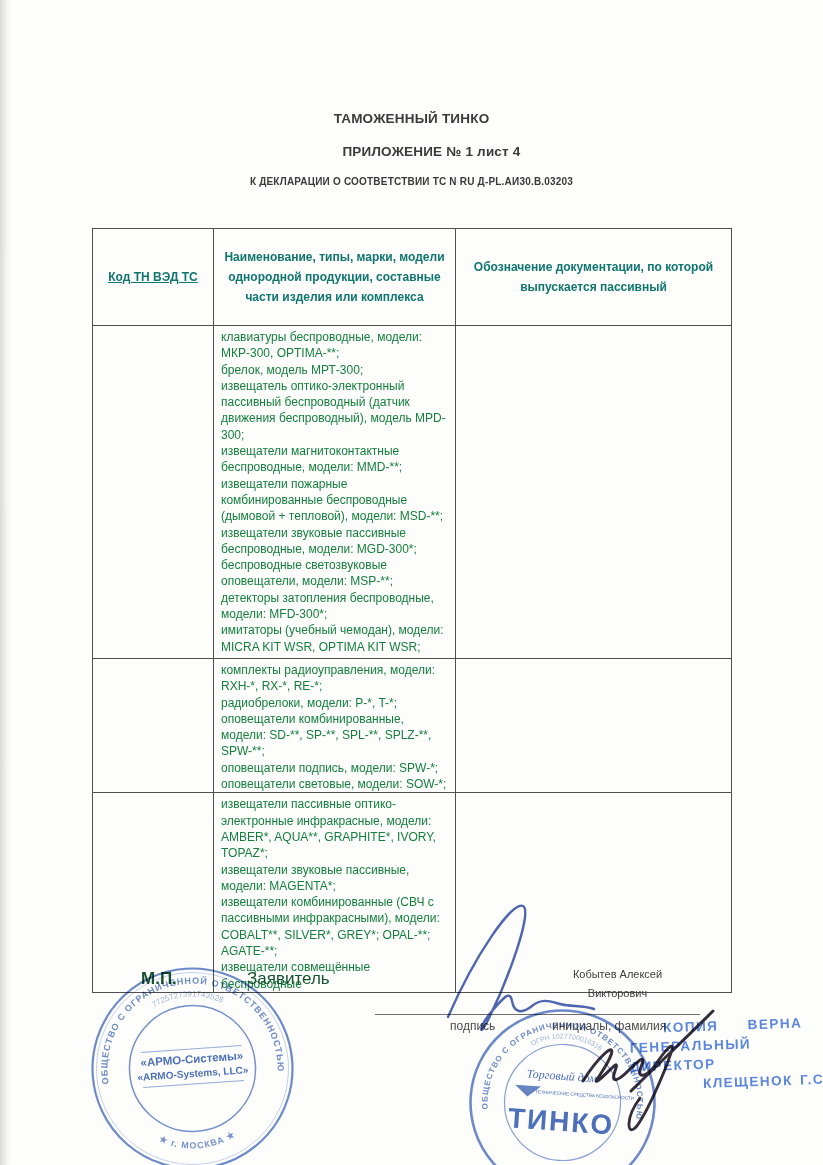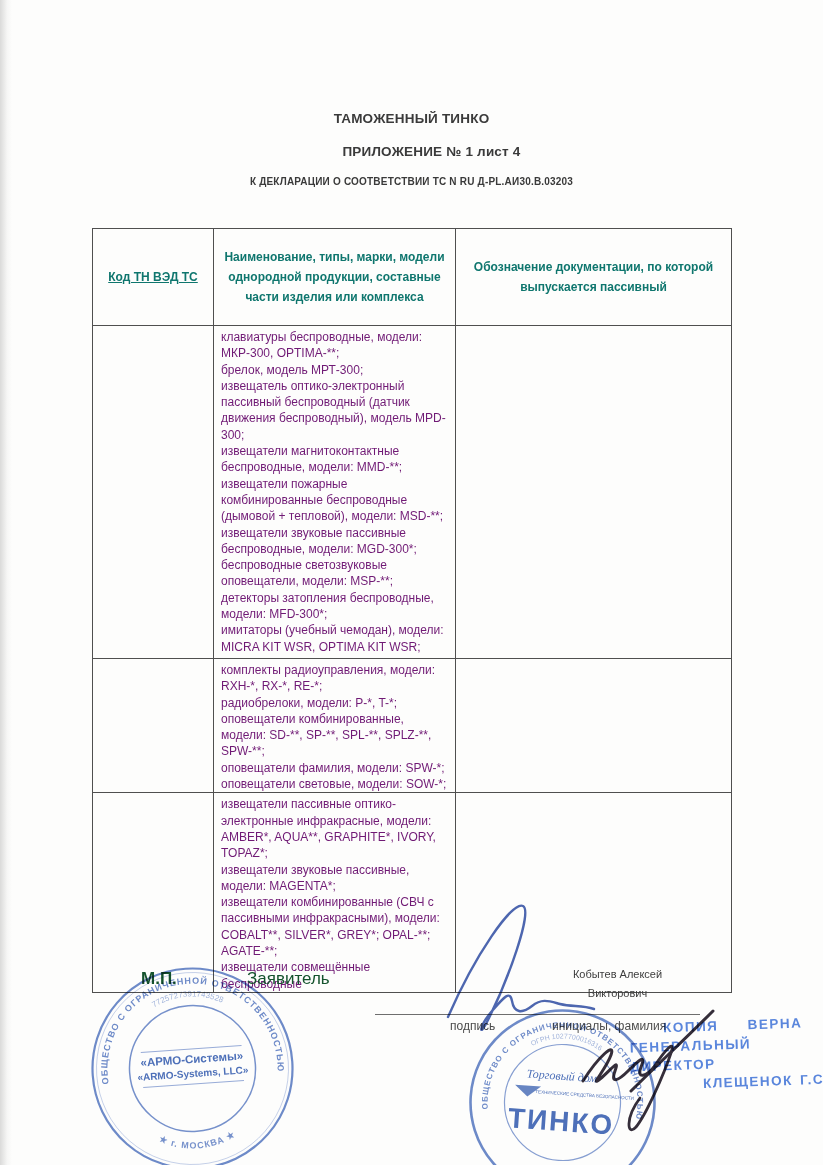--- a/index.html
+++ b/index.html
@@ -33,21 +33,21 @@
   table.decl th{
     vertical-align:middle;text-align:center;
     font-weight:bold;font-size:12px;line-height:20px;color:#0f766e;
     padding:4px 10px;
   }
   .col-code{width:121px;}
   .col-name{width:242px;}
   .col-doc{width:276px;}
   th.h-code{height:88px;text-decoration:underline;}
   td.cell-name{
-    font-size:12px;line-height:16.3px;color:#701a75;
+    font-size:12px;line-height:16.3px;color:#15803d;
     white-space:pre-line;
   }
   tr.r1 td{height:329px;}
   tr.r2 td{height:125px;}
   tr.r3 td{height:173px;margin-top:31px;}
 
   .foot-label{position:absolute;font-size:17px;color:#14532d;}
   .mp{left:141px;top:969px;font-weight:600;}
   .applicant{left:247px;top:969px;}
   .signer{
@@ -130,21 +130,21 @@
     <td></td>
   </tr>
   <tr class="r2">
     <td></td>
     <td class="cell-name">комплекты радиоуправления, модели:
 RXH-*, RX-*, RE-*;
 радиобрелоки, модели: P-*, T-*;
 оповещатели комбинированные,
 модели: SD-**, SP-**, SPL-**, SPLZ-**,
 SPW-**;
-оповещатели фамилия, модели: SPW-*;
+оповещатели подпись, модели: SPW-*;
 оповещатели световые, модели: SOW-*;</td>
     <td></td>
   </tr>
   <tr class="r3">
     <td></td>
     <td class="cell-name">извещатели пассивные оптико-
 электронные инфракрасные, модели:
 AMBER*, AQUA**, GRAPHITE*, IVORY,
 TOPAZ*;
 извещатели звуковые пассивные,

